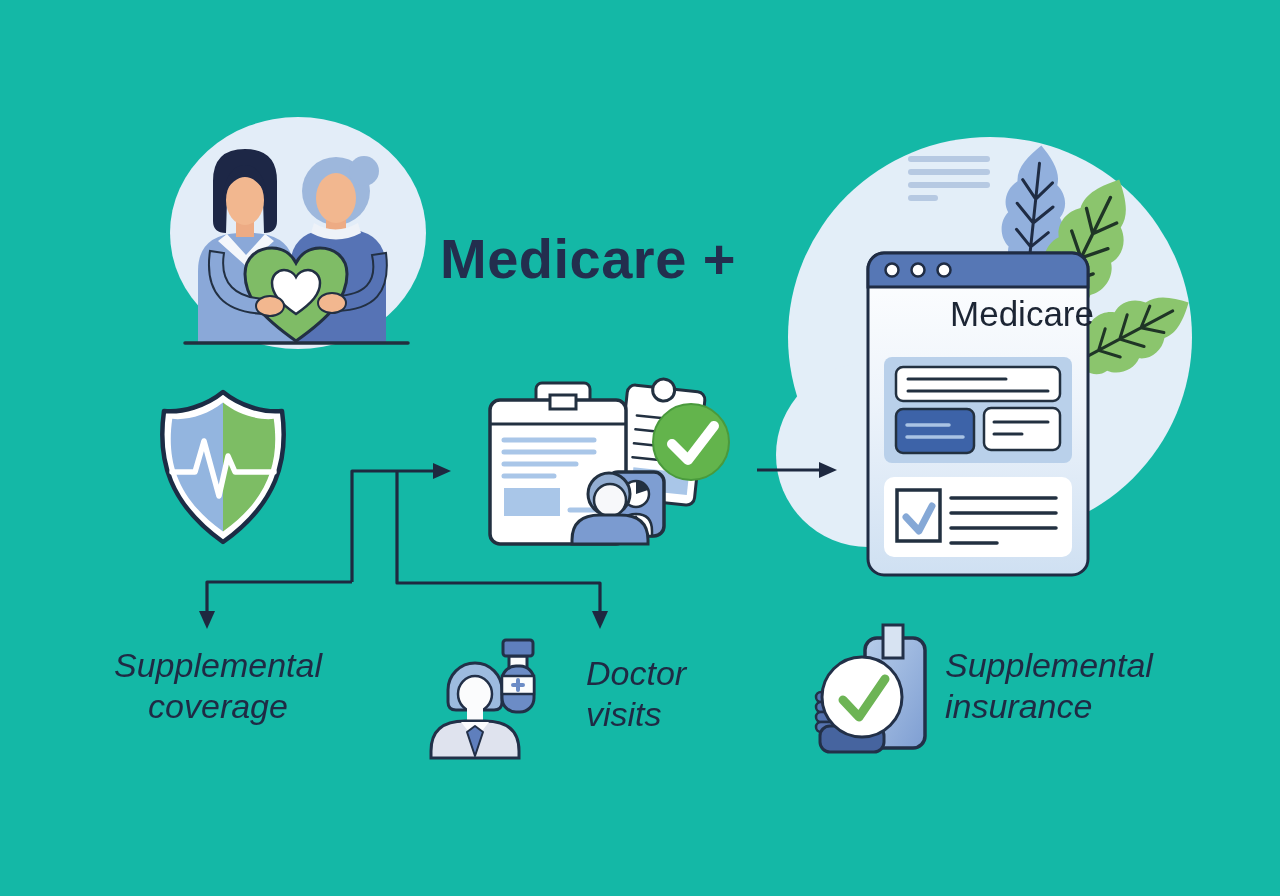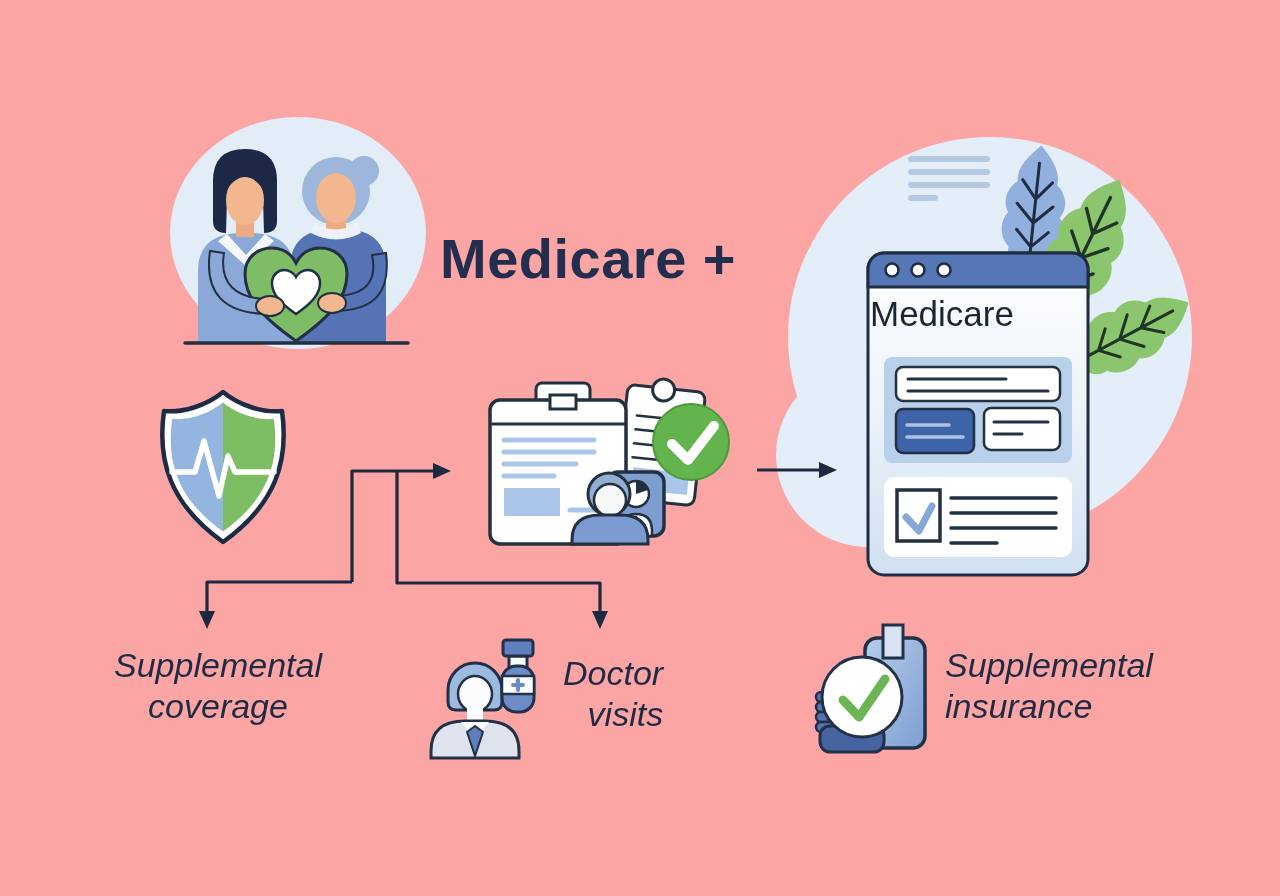--- a/index.html
+++ b/index.html
@@ -1,25 +1,25 @@
 <!DOCTYPE html>
 <html><head>
 <meta charset="utf-8">
 <style>
   html,body{margin:0;padding:0;background:#fff;}
-  .canvas{position:relative;width:1280px;height:896px;background:#fca5a5;overflow:hidden;
+  .canvas{position:relative;width:1280px;height:896px;background:#14b8a6;overflow:hidden;
           font-family:"Liberation Sans", sans-serif;}
   .abs{position:absolute;}
   .title{position:absolute;left:440px;top:226px;width:320px;font-size:56px;font-weight:700;
          color:#232e4e;letter-spacing:.5px;}
-  .browser-title{position:absolute;left:870px;top:294px;width:216px;
-         font-size:35px;font-weight:500;color:#1c2534;}
+  .browser-title{position:absolute;left:870px;top:294px;width:216px;text-align:center;
+         font-size:35px;font-weight:500;color:#1c2534;padding-left:44px;}
   .caption{position:absolute;font-size:34px;line-height:41px;color:#1f2a44;white-space:pre-line;font-style:italic;}
   .cap-coverage{left:60px;top:645px;width:316px;text-align:center;}
-  .cap-doctor{left:563px;top:653px;text-align:right;}
+  .cap-doctor{left:586px;top:653px;text-align:left;}
   .cap-insurance{left:945px;top:645px;text-align:left;}
 </style>
 </head>
 <body>
 
 <div class="canvas">
 
   <svg class="abs" style="left:150px;top:103px" width="300" height="252" viewBox="0 0 300 252">
     <ellipse cx="148" cy="130" rx="128" ry="116" fill="#e3edf8"></ellipse>
 

